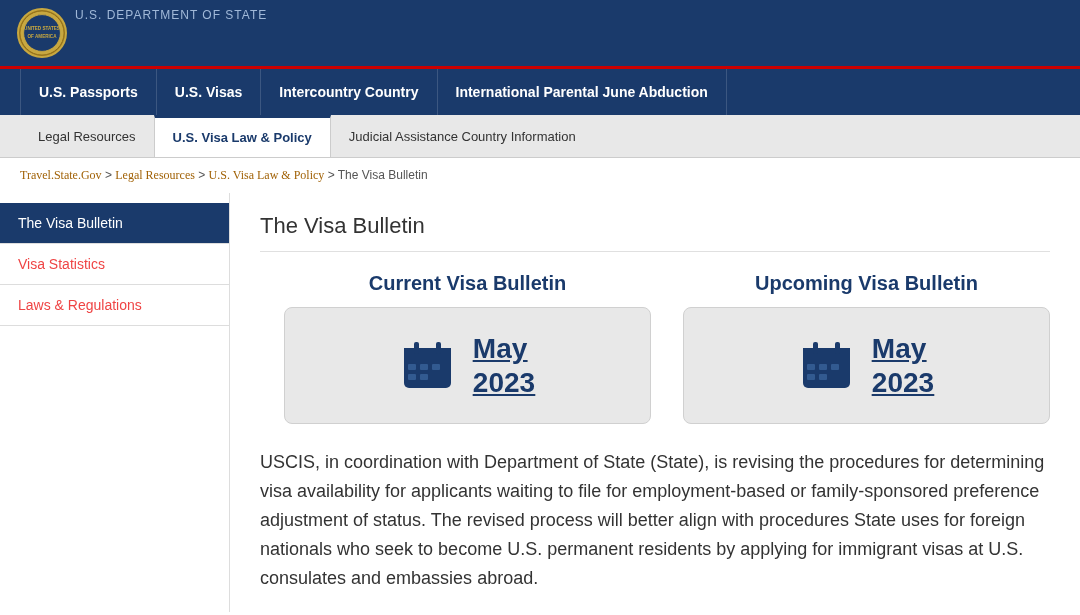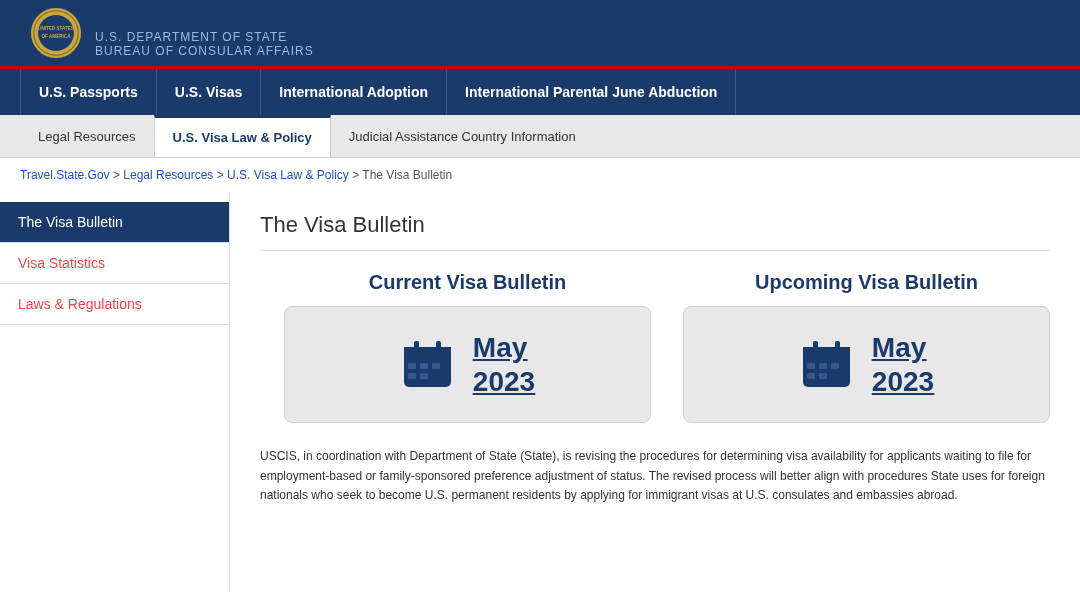--- a/index.html
+++ b/index.html
@@ -1,24 +1,24 @@
 <!DOCTYPE html>
 <html><head>
   <meta charset="utf-8">
   <style>
     * { margin: 0; padding: 0; box-sizing: border-box; }
     body { font-family: Arial, sans-serif; background: #fff; width: 1080px; overflow-x: hidden; }
 
     
     .top-header {
       background: #1a3a6b;
-      padding: 8px 31px;
-      display: flex;
-      align-items: flex-end;
-      gap: 14px;
+      padding: 8px 17px;
+      display: flex;
+      align-items: flex-start;
+      gap: 8px;
     }
     .seal {
       width: 50px; height: 50px;
       background: radial-gradient(circle, #c8a840 30%, #8b6914 100%);
       border-radius: 50%;
       border: 2px solid #c8a840;
       display: flex; align-items: center; justify-content: center;
       font-size: 8px; color: #1a3a6b; font-weight: bold; text-align: center;
     }
     .header-text {
@@ -78,21 +78,21 @@
       margin-top: 0;
     }
 
     
     .breadcrumb {
       padding: 10px 20px;
       font-size: 12px;
       color: #555;
       background: #fff;
     }
-    .breadcrumb a { color: #1d4ed8; text-decoration: none; }
+    .breadcrumb a { color: #a16207; text-decoration: none; font-family: Liberation Serif, serif; }
     .breadcrumb span { color: #555; }
 
     
     .page-layout {
       display: flex;
       background: #fff;
       min-height: 400px;
     }
 
     
@@ -169,47 +169,46 @@
       line-height: 1.2;
     }
     .bulletin-date-text {
       display: flex;
       flex-direction: column;
       text-decoration: underline;
     }
 
     
     .description-text {
-      font-size: 12px;
+      font-size: 18px;
       color: #333;
       line-height: 1.6;
     }
   </style>
 </head>
 <body>
 
 <div class="top-header">
   <div class="seal">
     <svg width="50" height="50" viewBox="0 0 50 50">
       <circle cx="25" cy="25" r="24" fill="#c8a840" stroke="#8b6914" stroke-width="1"></circle>
       <circle cx="25" cy="25" r="20" fill="#1a3a6b" stroke="#c8a840" stroke-width="1"></circle>
       <text x="25" y="22" text-anchor="middle" fill="#c8a840" font-size="5" font-weight="bold">UNITED STATES</text>
       <text x="25" y="30" text-anchor="middle" fill="#c8a840" font-size="5" font-weight="bold">OF AMERICA</text>
     </svg>
   </div>
   <div>
     <div class="header-text">U.S. DEPARTMENT OF STATE</div>
-    <div class="header-text">BUREAU OF CONSULAR AFFAIRS</div>
   </div>
 </div>
 
 <nav class="main-nav">
   <a>U.S. Passports</a>
   <a>U.S. Visas</a>
-  <a>International Adoption</a>
+  <a>Intercountry Country</a>
   <a style="text-align:center;">International Parental June Abduction</a>
 </nav>
 
 <div class="sub-nav">
   <a>Legal Resources</a>
   <a class="active">U.S. Visa Law &amp; Policy</a>
   <a>Judicial Assistance Country Information</a>
 </div>
 
 <div class="breadcrumb">

